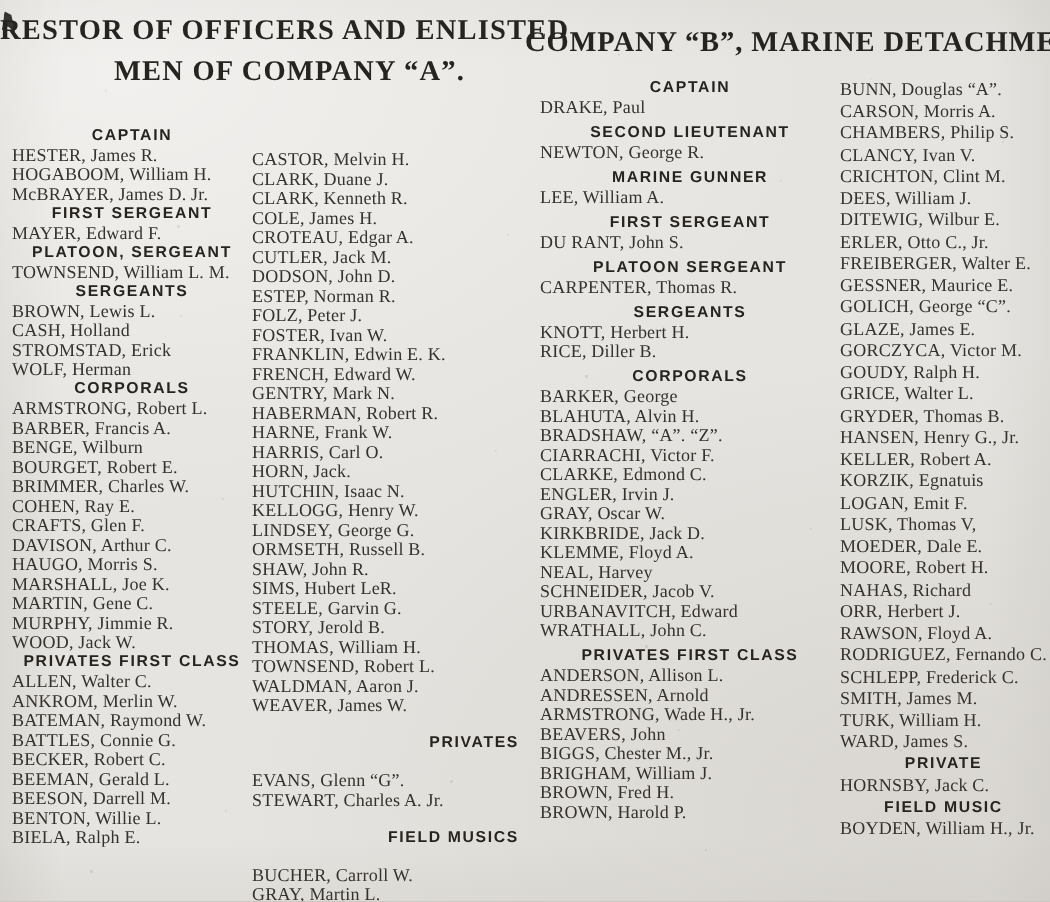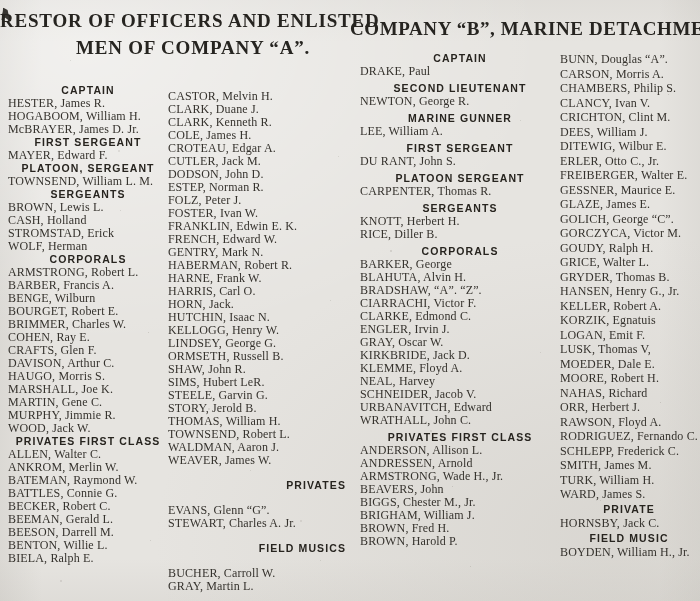--- a/index.html
+++ b/index.html
@@ -41,21 +41,21 @@
     font-size:12px;line-height:13px;letter-spacing:.15px;
     white-space:nowrap;color:#35322d;
   }
   .sec-heading{
     font-family:"Liberation Sans","DejaVu Sans",sans-serif;
     font-weight:700;font-size:10.5px;line-height:13px;
     letter-spacing:1.1px;text-align:center;color:#27241f;white-space:nowrap;
   }
   
   .page-left  .colB .section{margin-top:12px;}
-  .page-left  .colB .section:first-child{margin-top:6px;}
+  .page-left  .colB .section:first-child{margin-top:16px;}
   .page-left  .colB .sec-heading{margin-bottom:12px;text-align:right;}
   .page-right .colA .section{margin-top:4px;}
   .page-right .colA .section:first-child{margin-top:0;}
   .page-right .colB .name-line{line-height:14.5px;}
   .page-right .colB .sec-heading{line-height:14.5px;}
 
   
   .corner-mark{
     position:absolute;left:2px;top:8px;width:9px;height:13px;
     background:#23211e;opacity:.9;transform:rotate(8deg);
@@ -255,22 +255,22 @@
           <div class="name-line">BUNN, Douglas “A”.</div>
           <div class="name-line">CARSON, Morris A.</div>
           <div class="name-line">CHAMBERS, Philip S.</div>
           <div class="name-line">CLANCY, Ivan V.</div>
           <div class="name-line">CRICHTON, Clint M.</div>
           <div class="name-line">DEES, William J.</div>
           <div class="name-line">DITEWIG, Wilbur E.</div>
           <div class="name-line">ERLER, Otto C., Jr.</div>
           <div class="name-line">FREIBERGER, Walter E.</div>
           <div class="name-line">GESSNER, Maurice E.</div>
+          <div class="name-line">GOLICH, George “C”.</div>
           <div class="name-line">GLAZE, James E.</div>
-          <div class="name-line">GOLICH, George “C”.</div>
           <div class="name-line">GORCZYCA, Victor M.</div>
           <div class="name-line">GOUDY, Ralph H.</div>
           <div class="name-line">GRICE, Walter L.</div>
           <div class="name-line">GRYDER, Thomas B.</div>
           <div class="name-line">HANSEN, Henry G., Jr.</div>
           <div class="name-line">KELLER, Robert A.</div>
           <div class="name-line">KORZIK, Egnatuis</div>
           <div class="name-line">LOGAN, Emit F.</div>
           <div class="name-line">LUSK, Thomas V,</div>
           <div class="name-line">MOEDER, Dale E.</div>

